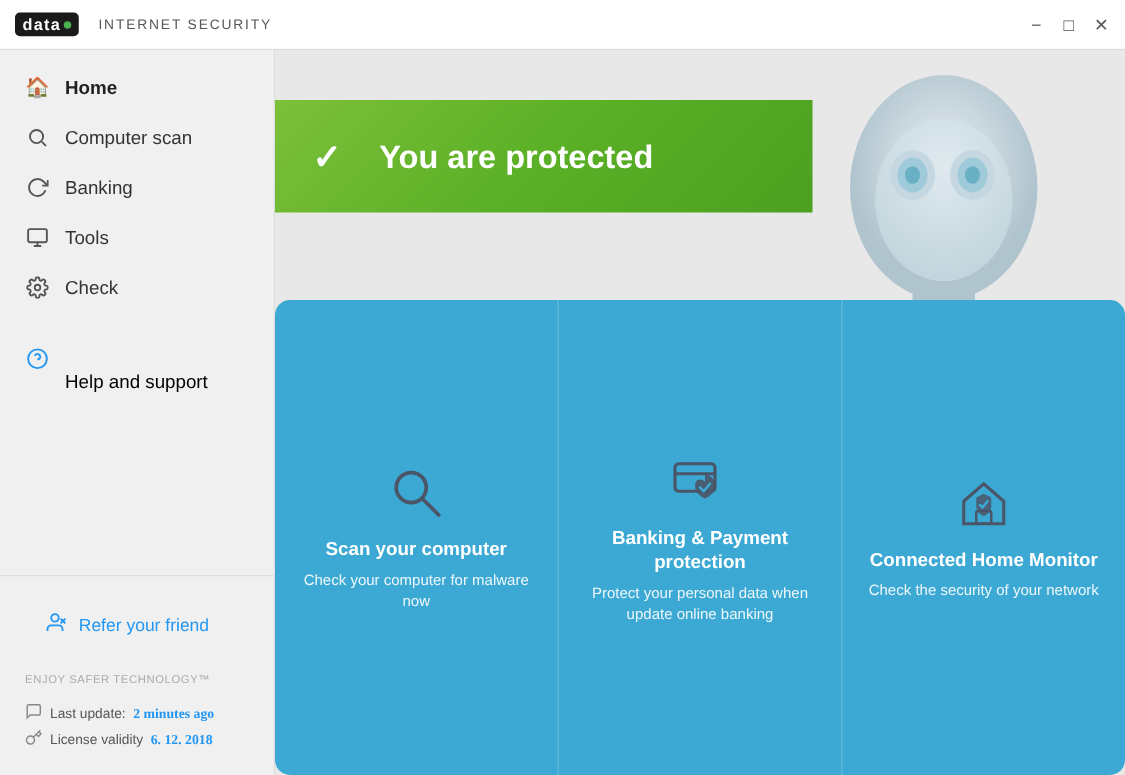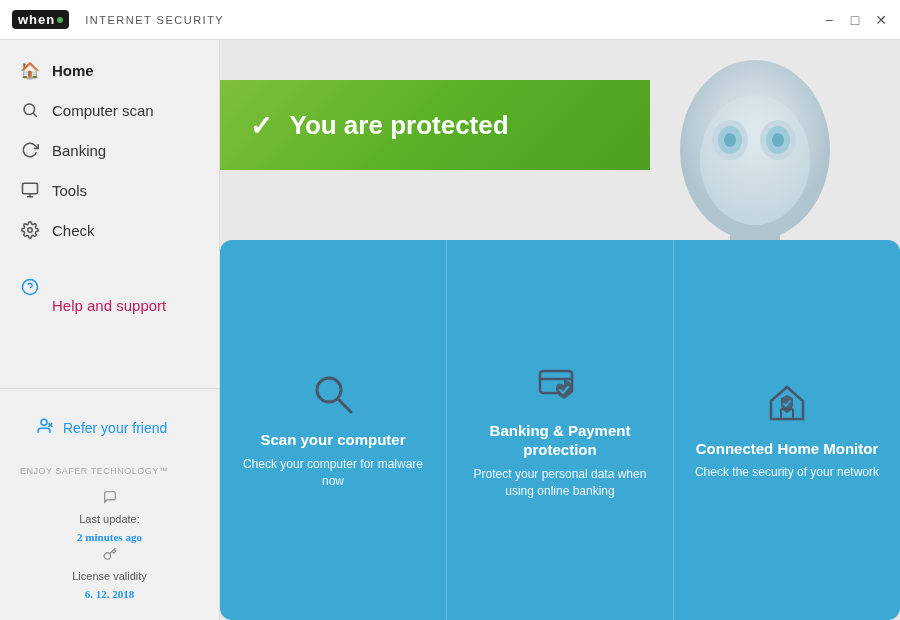--- a/index.html
+++ b/index.html
@@ -130,21 +130,20 @@
       font-size: 11px;
       color: #555;
       display: flex;
       flex-direction: column;
       gap: 4px;
     }
     .footer-info-row {
       display: flex;
       align-items: center;
       gap: 6px;
-      flex-direction: column;
     }
     .footer-info-icon {
       font-size: 13px;
       color: #888;
     }
     .footer-highlight {
       color: #2196F3;
       font-weight: 600;
       font-family: Liberation Serif, serif;
     }
@@ -181,20 +180,21 @@
     }
     .protected-check {
       color: #fff;
       font-size: 28px;
       font-weight: bold;
     }
     .protected-text {
       color: #fff;
       font-size: 26px;
       font-weight: bold;
+      margin-left: 14px;
     }
     
     .robot-svg-container {
       position: absolute;
       right: 0;
       top: 0;
       width: 300px;
       height: 350px;
       z-index: 1;
     }
@@ -239,21 +239,21 @@
       margin-bottom: 12px;
       fill: #4a5568;
     }
   </style>
 </head>
 <body>
 
 <div class="titlebar">
   <div class="titlebar-logo">
     <div class="eset-logo">
-      <span class="eset-logo-text">when</span>
+      <span class="eset-logo-text">data</span>
       <span class="eset-dot"></span>
     </div>
     <span class="titlebar-title">INTERNET SECURITY</span>
   </div>
   <div class="titlebar-controls">
     <button class="titlebar-btn">−</button>
     <button class="titlebar-btn">□</button>
     <button class="titlebar-btn close">✕</button>
   </div>
 </div>
@@ -310,21 +310,21 @@
       </div>
 
       <div class="sidebar-item help" style="color:#2196F3;">
         <span class="sidebar-icon">
           <svg width="18" height="18" viewBox="0 0 24 24" fill="none" stroke="#2196F3" stroke-width="2">
             <circle cx="12" cy="12" r="10"></circle>
             <path d="M9.09 9a3 3 0 0 1 5.83 1c0 2-3 3-3 3"></path>
             <line x1="12" y1="17" x2="12.01" y2="17"></line>
           </svg>
         </span>
-        <span style="color:#be185d;margin-top:37px;">Help and support</span>
+        <span style="color:#000000;margin-top:37px;">Help and support</span>
       </div>
     </div>
 
     <div class="sidebar-bottom">
       <div class="sidebar-refer">
         <span>
           <svg width="18" height="18" viewBox="0 0 24 24" fill="none" stroke="#2196F3" stroke-width="2">
             <path d="M20 21v-2a4 4 0 0 0-4-4H8a4 4 0 0 0-4 4v2"></path>
             <circle cx="12" cy="7" r="4"></circle>
             <line x1="18" y1="8" x2="23" y2="13"></line>
@@ -426,21 +426,21 @@
       <div class="feature-card">
         <svg class="card-icon-svg" viewBox="0 0 48 48">
 
           <rect x="4" y="10" width="32" height="22" rx="3" stroke="#4a5568" stroke-width="2.5" fill="none"></rect>
           <line x1="4" y1="18" x2="36" y2="18" stroke="#4a5568" stroke-width="2.5"></line>
 
           <path d="M28 24 L28 18 Q36 20 36 28 Q36 34 28 38 Q20 34 20 28 Q20 20 28 24Z" fill="#4a5568" opacity="0.9"></path>
           <path d="M24 29 L27 32 L32 26" stroke="#3ca9d4" stroke-width="2" fill="none" stroke-linecap="round" stroke-linejoin="round"></path>
         </svg>
         <div class="feature-card-title">Banking &amp; Payment protection</div>
-        <div class="feature-card-desc">Protect your personal data when using online banking</div>
+        <div class="feature-card-desc">Protect your personal data when update online banking</div>
       </div>
 
       <div class="feature-card">
         <svg class="card-icon-svg" viewBox="0 0 48 48">
 
           <path d="M8 22 L24 8 L40 22 L40 40 L8 40 Z" stroke="#4a5568" stroke-width="2.5" fill="none"></path>
 
           <rect x="18" y="30" width="12" height="10" rx="1" stroke="#4a5568" stroke-width="2" fill="none"></rect>
 
           <path d="M24 16 L18 19 L18 26 Q18 31 24 34 Q30 31 30 26 L30 19 Z" fill="#4a5568" opacity="0.85"></path>

